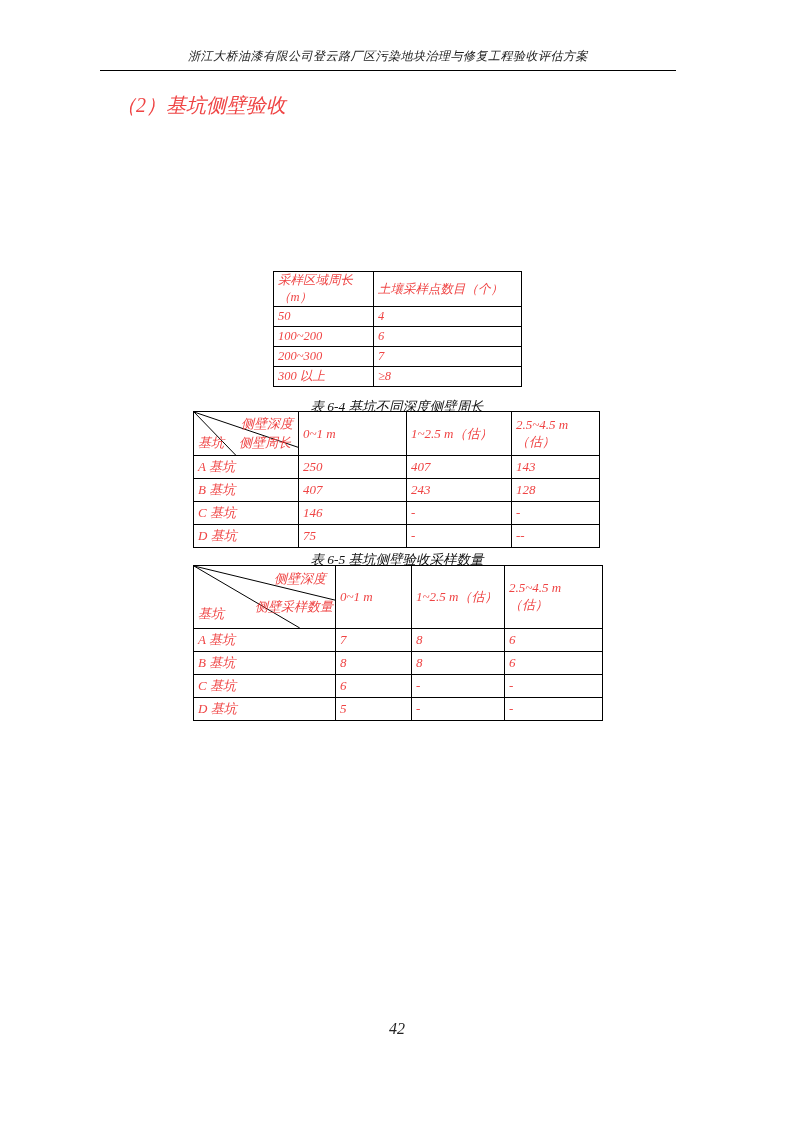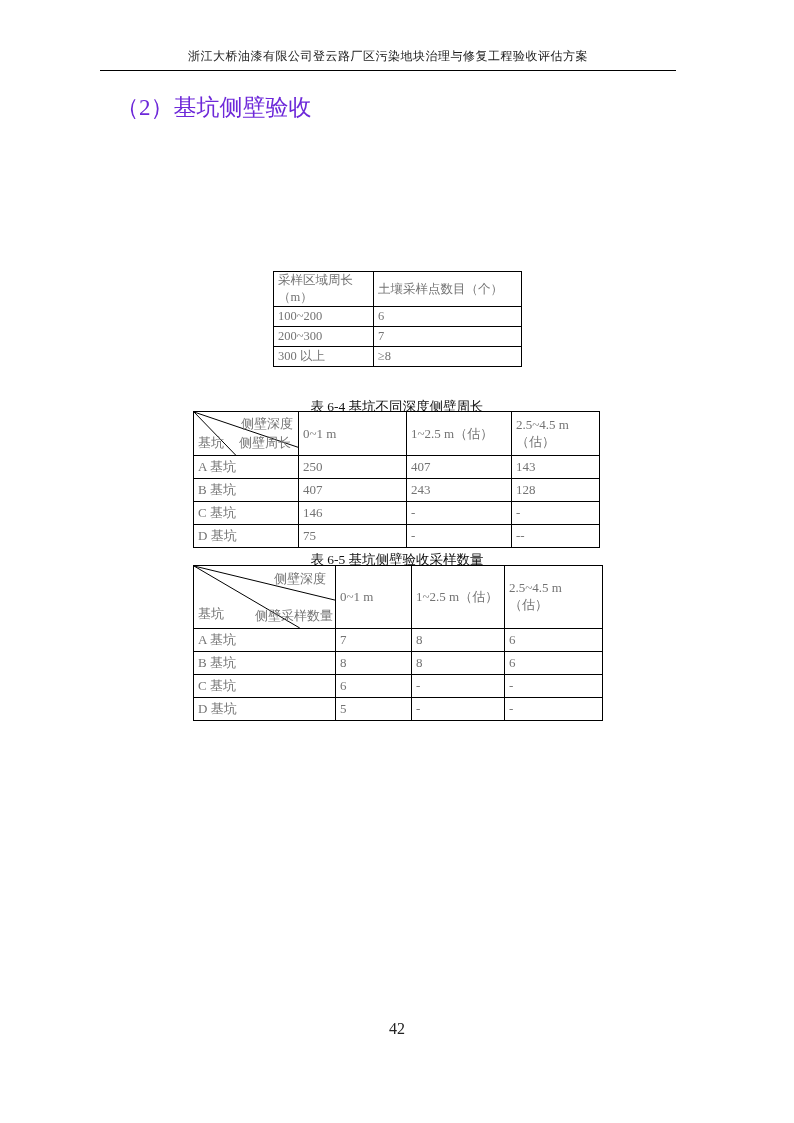--- a/index.html
+++ b/index.html
@@ -5,71 +5,72 @@
   * { margin:0; padding:0; box-sizing:border-box; }
   html,body { background:#e8e8e8; }
   .page {
     position:relative;
     width:794px; height:1123px;
     margin:0 auto;
     background:#ffffff;
     font-family:"Liberation Serif","DejaVu Serif",serif;
     color:#000;
     overflow:hidden;
+    font-style:italic;
   }
   .doc-header {
     position:absolute; top:48px; left:100px; width:576px;
     text-align:center; font-size:12px; letter-spacing:.5px;
     padding-bottom:5px;
     border-bottom:1px solid #000;
     color:#1a1a1a;
   }
   .section-heading {
     position:absolute; top:92px; left:116px;
-    font-size:23px; color:#6d28d9;
+    font-size:20px; color:#ef4444;
   }
   .body-para {
     position:absolute; left:100px; width:594px;
     font-size:16px; line-height:37px;
     text-align:justify; text-indent:2em;
     color:#111;
   }
   .para-1 { top:124px; }
   .para-2 { top:722px; }
   .table-title {
     position:absolute; left:100px; width:594px;
     text-align:center; font-size:13.5px; color:#111;
   }
   .title-63 { top:257px;margin-top:33px; }
   .title-64 { top:398px; }
   .title-65 { top:551px; }
   table {
     position:absolute;
     border-collapse:collapse; table-layout:fixed;
-    font-size:13px; color:#737373;
+    font-size:13px; color:#ef4444;
     background:#fff;
   }
   td { border:1px solid #000; padding:0 4px; vertical-align:middle; overflow:hidden; }
   .t63 { left:273px; top:271px; width:248px; font-size:12.5px; }
   .t63 tr.hdr { height:23px; }
   .t63 tr.row { height:20px; }
   .t64 { left:193px; top:411px; width:406px; }
   .t64 tr.hdr { height:44px; }
   .t64 tr.row { height:23px; }
   .t65 { left:193px; top:565px; width:409px; }
   .t65 tr.hdr { height:63px; }
   .t65 tr.row { height:23px; }
   td.corner { position:relative; padding:0; }
   td.corner svg { position:absolute; inset:0; width:100%; height:100%; }
   td.corner span { position:absolute; white-space:nowrap; background:transparent; }
   .c64-top { top:3px;  right:5px; }
   .c64-bl  { bottom:3px; left:4px; }
   .c64-br  { bottom:3px; right:7px; }
   .c65-top { top:4px;  right:9px; }
-  .c65-mid { top:41px; right:2px; }
+  .c65-mid { top:32px; right:2px; }
   .c65-bl  { bottom:5px; left:4px; }
   .page-footer {
     position:absolute; top:1020px; left:0; width:100%;
     text-align:center; font-size:16px; color:#222;
   }
 </style>
 </head>
 <body>
 
 <div class="page">
@@ -83,20 +84,24 @@
 
   <table class="t63">
     <colgroup>
         <col style="width:100px">
         <col style="width:148px">
       </colgroup>
     <tbody>
         <tr class="hdr">
       <td>采样区域周长（m）</td>
       <td>土壤采样点数目（个）</td>
+    </tr>
+    <tr class="row">
+      <td>50</td>
+      <td>4</td>
     </tr>
     <tr class="row">
       <td>100~200</td>
       <td>6</td>
     </tr>
     <tr class="row">
       <td>200~300</td>
       <td>7</td>
     </tr>
     <tr class="row">

